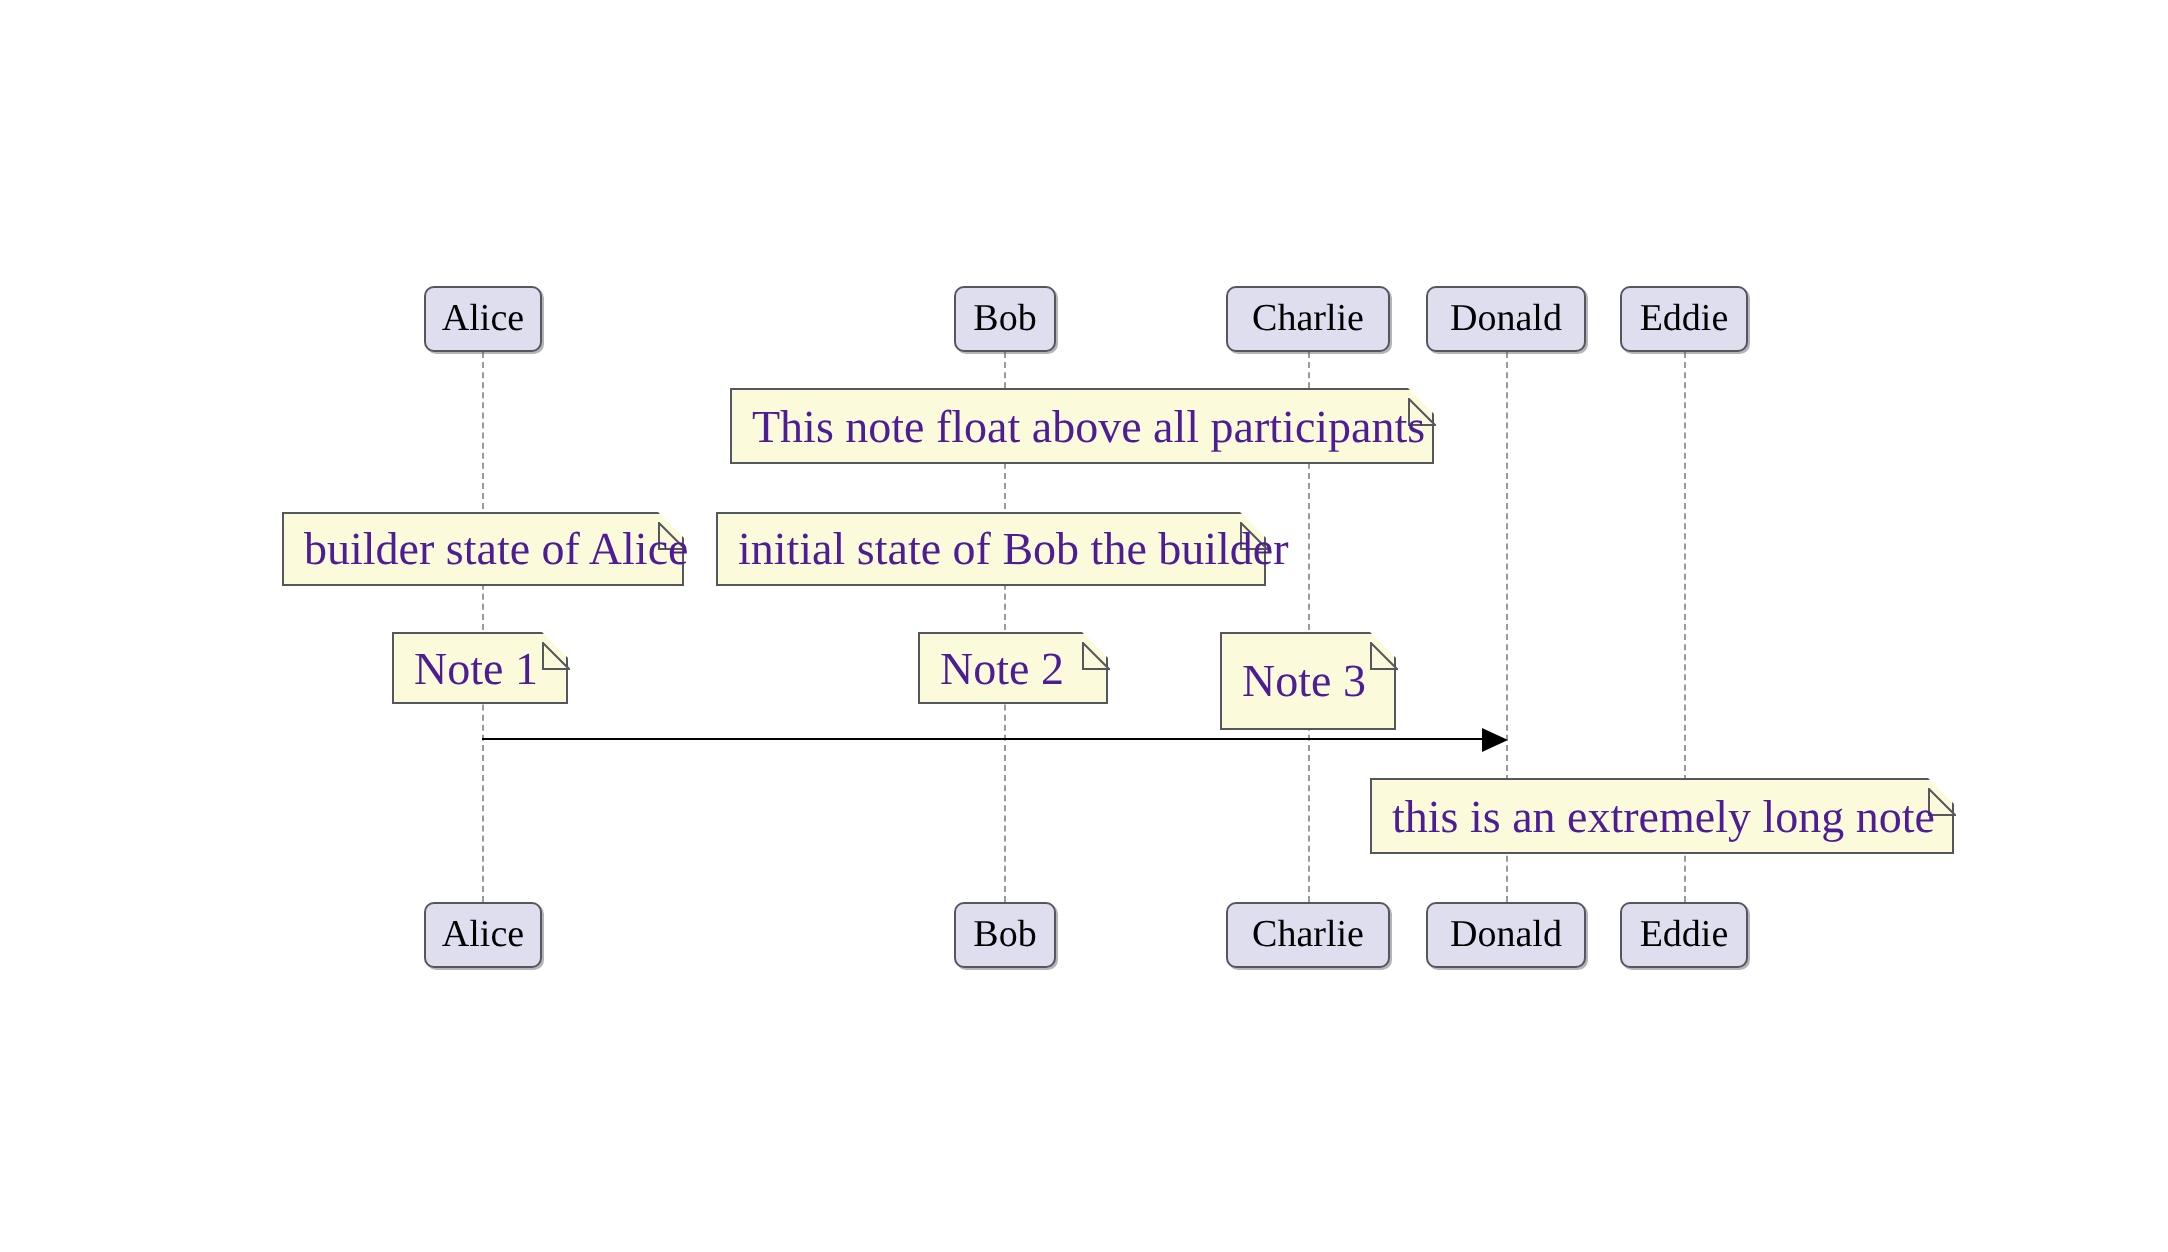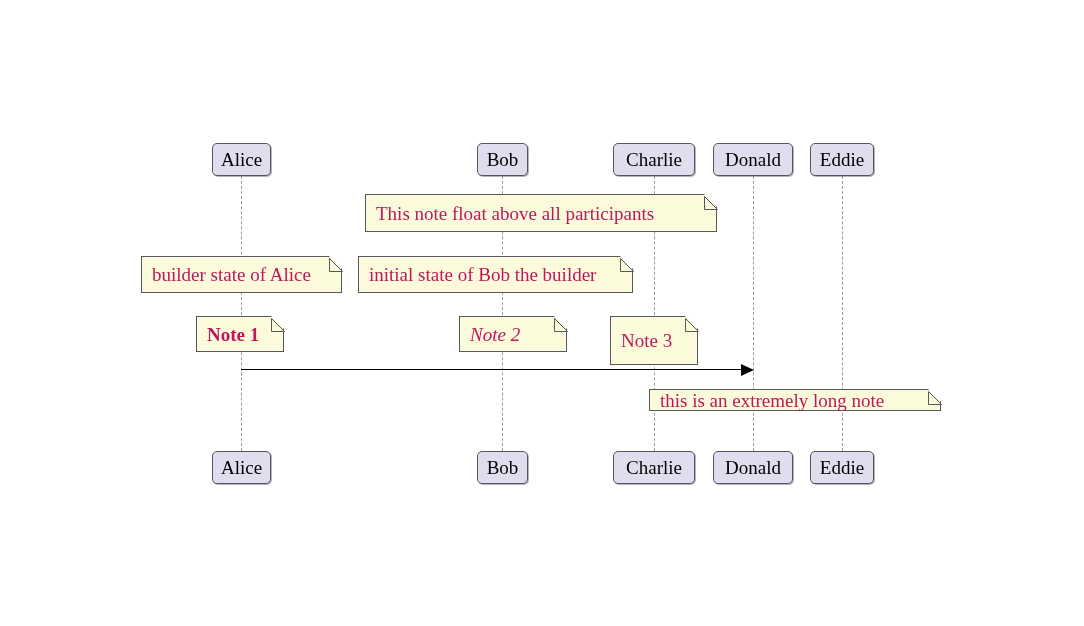--- a/index.html
+++ b/index.html
@@ -37,22 +37,22 @@
     color: #000000;
     line-height: 1;
     white-space: nowrap;
     box-shadow: 1px 1px 0 rgba(90,90,100,0.45);
   }
 
   
   .note {
     position: absolute;
     box-sizing: border-box;
-    font-size: 19px;
-    color: #be185d;
+    font-size: 23px;
+    color: #4c1d95;
     line-height: 1;
     white-space: nowrap;
   }
   .note-body {
     position: absolute;
     inset: 0;
     background: #fbfbdb;
     border: 1px solid #56565f;
     
     clip-path: polygon(0 0, calc(100% - 13px) 0, 100% 13px, 100% 100%, 0 100%);
@@ -144,42 +144,42 @@
         </svg></div>
       <span class="note-label">builder state of Alice</span>
     </div>
     <div class="note" style="left: 358px; top: 256px; width: 275px; height: 37px;">
       <div class="note-body"></div>
       <div class="note-fold"><svg width="14" height="14" viewBox="0 0 14 14">
           <path d="M0.5 0.5 L13.5 13.5 L0.5 13.5 Z" fill="#fbfbdb" stroke="#56565f" stroke-width="1"></path>
         </svg></div>
       <span class="note-label">initial state of Bob the builder</span>
     </div>
-    <div class="note" style="left: 196px; top: 316px; width: 88px; height: 36px; font-weight: bold;">
+    <div class="note" style="left: 196px; top: 316px; width: 88px; height: 36px;">
       <div class="note-body"></div>
       <div class="note-fold"><svg width="14" height="14" viewBox="0 0 14 14">
           <path d="M0.5 0.5 L13.5 13.5 L0.5 13.5 Z" fill="#fbfbdb" stroke="#56565f" stroke-width="1"></path>
         </svg></div>
       <span class="note-label">Note 1</span>
     </div>
-    <div class="note" style="left: 459px; top: 316px; width: 108px; height: 36px; font-style: italic;">
+    <div class="note" style="left: 459px; top: 316px; width: 95px; height: 36px;">
       <div class="note-body"></div>
       <div class="note-fold"><svg width="14" height="14" viewBox="0 0 14 14">
           <path d="M0.5 0.5 L13.5 13.5 L0.5 13.5 Z" fill="#fbfbdb" stroke="#56565f" stroke-width="1"></path>
         </svg></div>
       <span class="note-label">Note 2</span>
     </div>
     <div class="note" style="left: 610px; top: 316px; width: 88px; height: 49px;">
       <div class="note-body"></div>
       <div class="note-fold"><svg width="14" height="14" viewBox="0 0 14 14">
           <path d="M0.5 0.5 L13.5 13.5 L0.5 13.5 Z" fill="#fbfbdb" stroke="#56565f" stroke-width="1"></path>
         </svg></div>
       <span class="note-label">Note 3</span>
     </div>
-    <div class="note" style="left: 649px; top: 389px; width: 292px; height: 22px;">
+    <div class="note" style="left: 685px; top: 389px; width: 292px; height: 38px;">
       <div class="note-body"></div>
       <div class="note-fold"><svg width="14" height="14" viewBox="0 0 14 14">
           <path d="M0.5 0.5 L13.5 13.5 L0.5 13.5 Z" fill="#fbfbdb" stroke="#56565f" stroke-width="1"></path>
         </svg></div>
       <span class="note-label">this is an extremely long note</span>
     </div>
     <div class="arrow-line" style="left: 241px; top: 369px; width: 501px;"></div>
     <div class="arrow-head" style="left: 741px; top: 364px;"></div>
   </div>
 

